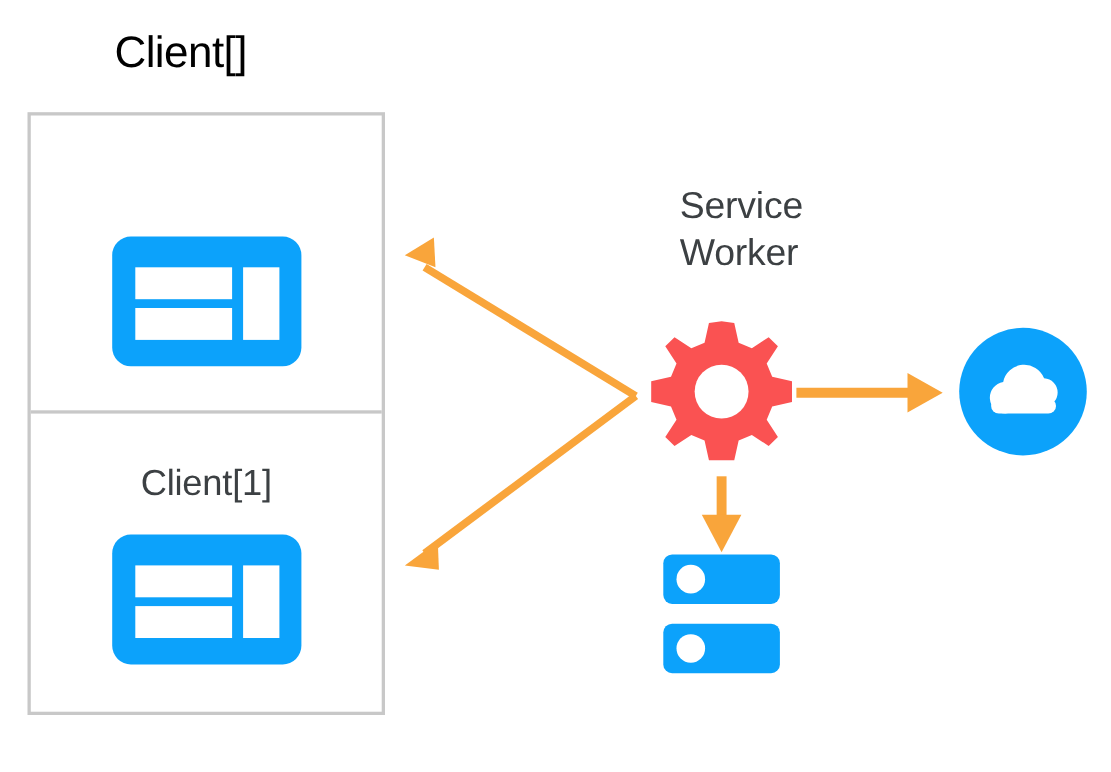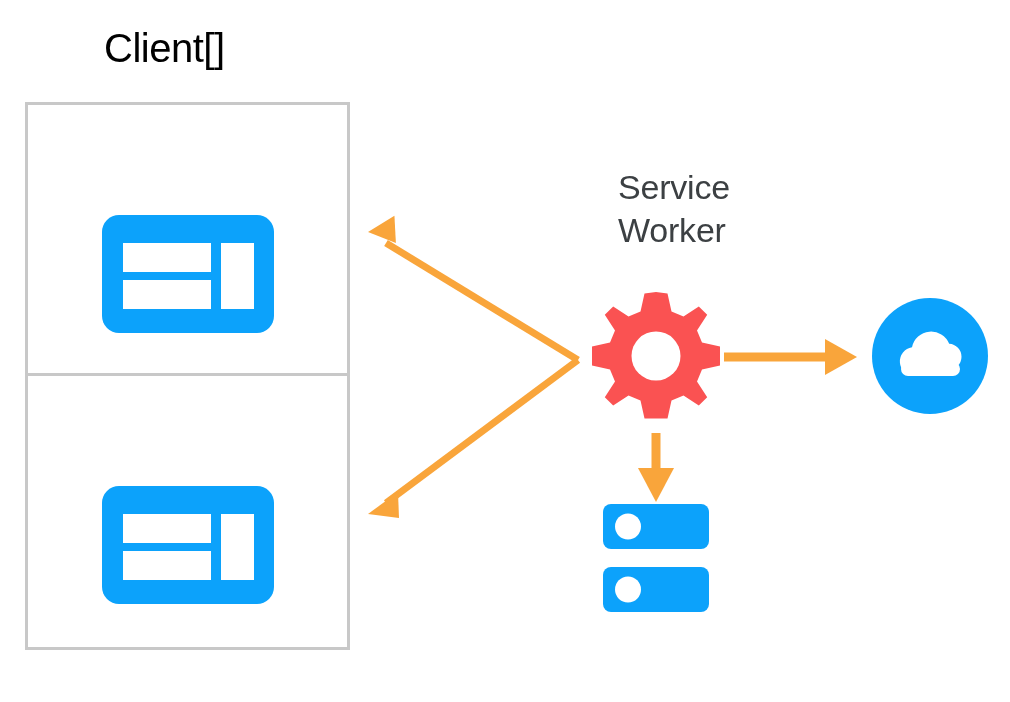--- a/index.html
+++ b/index.html
@@ -140,20 +140,21 @@
         <svg viewBox="0 0 172 118" width="172" height="118" aria-hidden="true">
           <rect x="0" y="0" width="172" height="118" rx="17" ry="17" fill="#0ca2fb"></rect>
           <rect x="21" y="28" width="88" height="29" fill="#ffffff"></rect>
           <rect x="21" y="65" width="88" height="29" fill="#ffffff"></rect>
           <rect x="119" y="28" width="33" height="66" fill="#ffffff"></rect>
         </svg>
       </div>
     </div>
 
     <div class="client-slot slot-1">
+      <div class="client-slot-label">Client[1]</div>
       <div class="client-slot-icon">
         <svg viewBox="0 0 172 118" width="172" height="118" aria-hidden="true">
           <rect x="0" y="0" width="172" height="118" rx="17" ry="17" fill="#0ca2fb"></rect>
           <rect x="21" y="28" width="88" height="29" fill="#ffffff"></rect>
           <rect x="21" y="65" width="88" height="29" fill="#ffffff"></rect>
           <rect x="119" y="28" width="33" height="66" fill="#ffffff"></rect>
         </svg>
       </div>
     </div>
 

